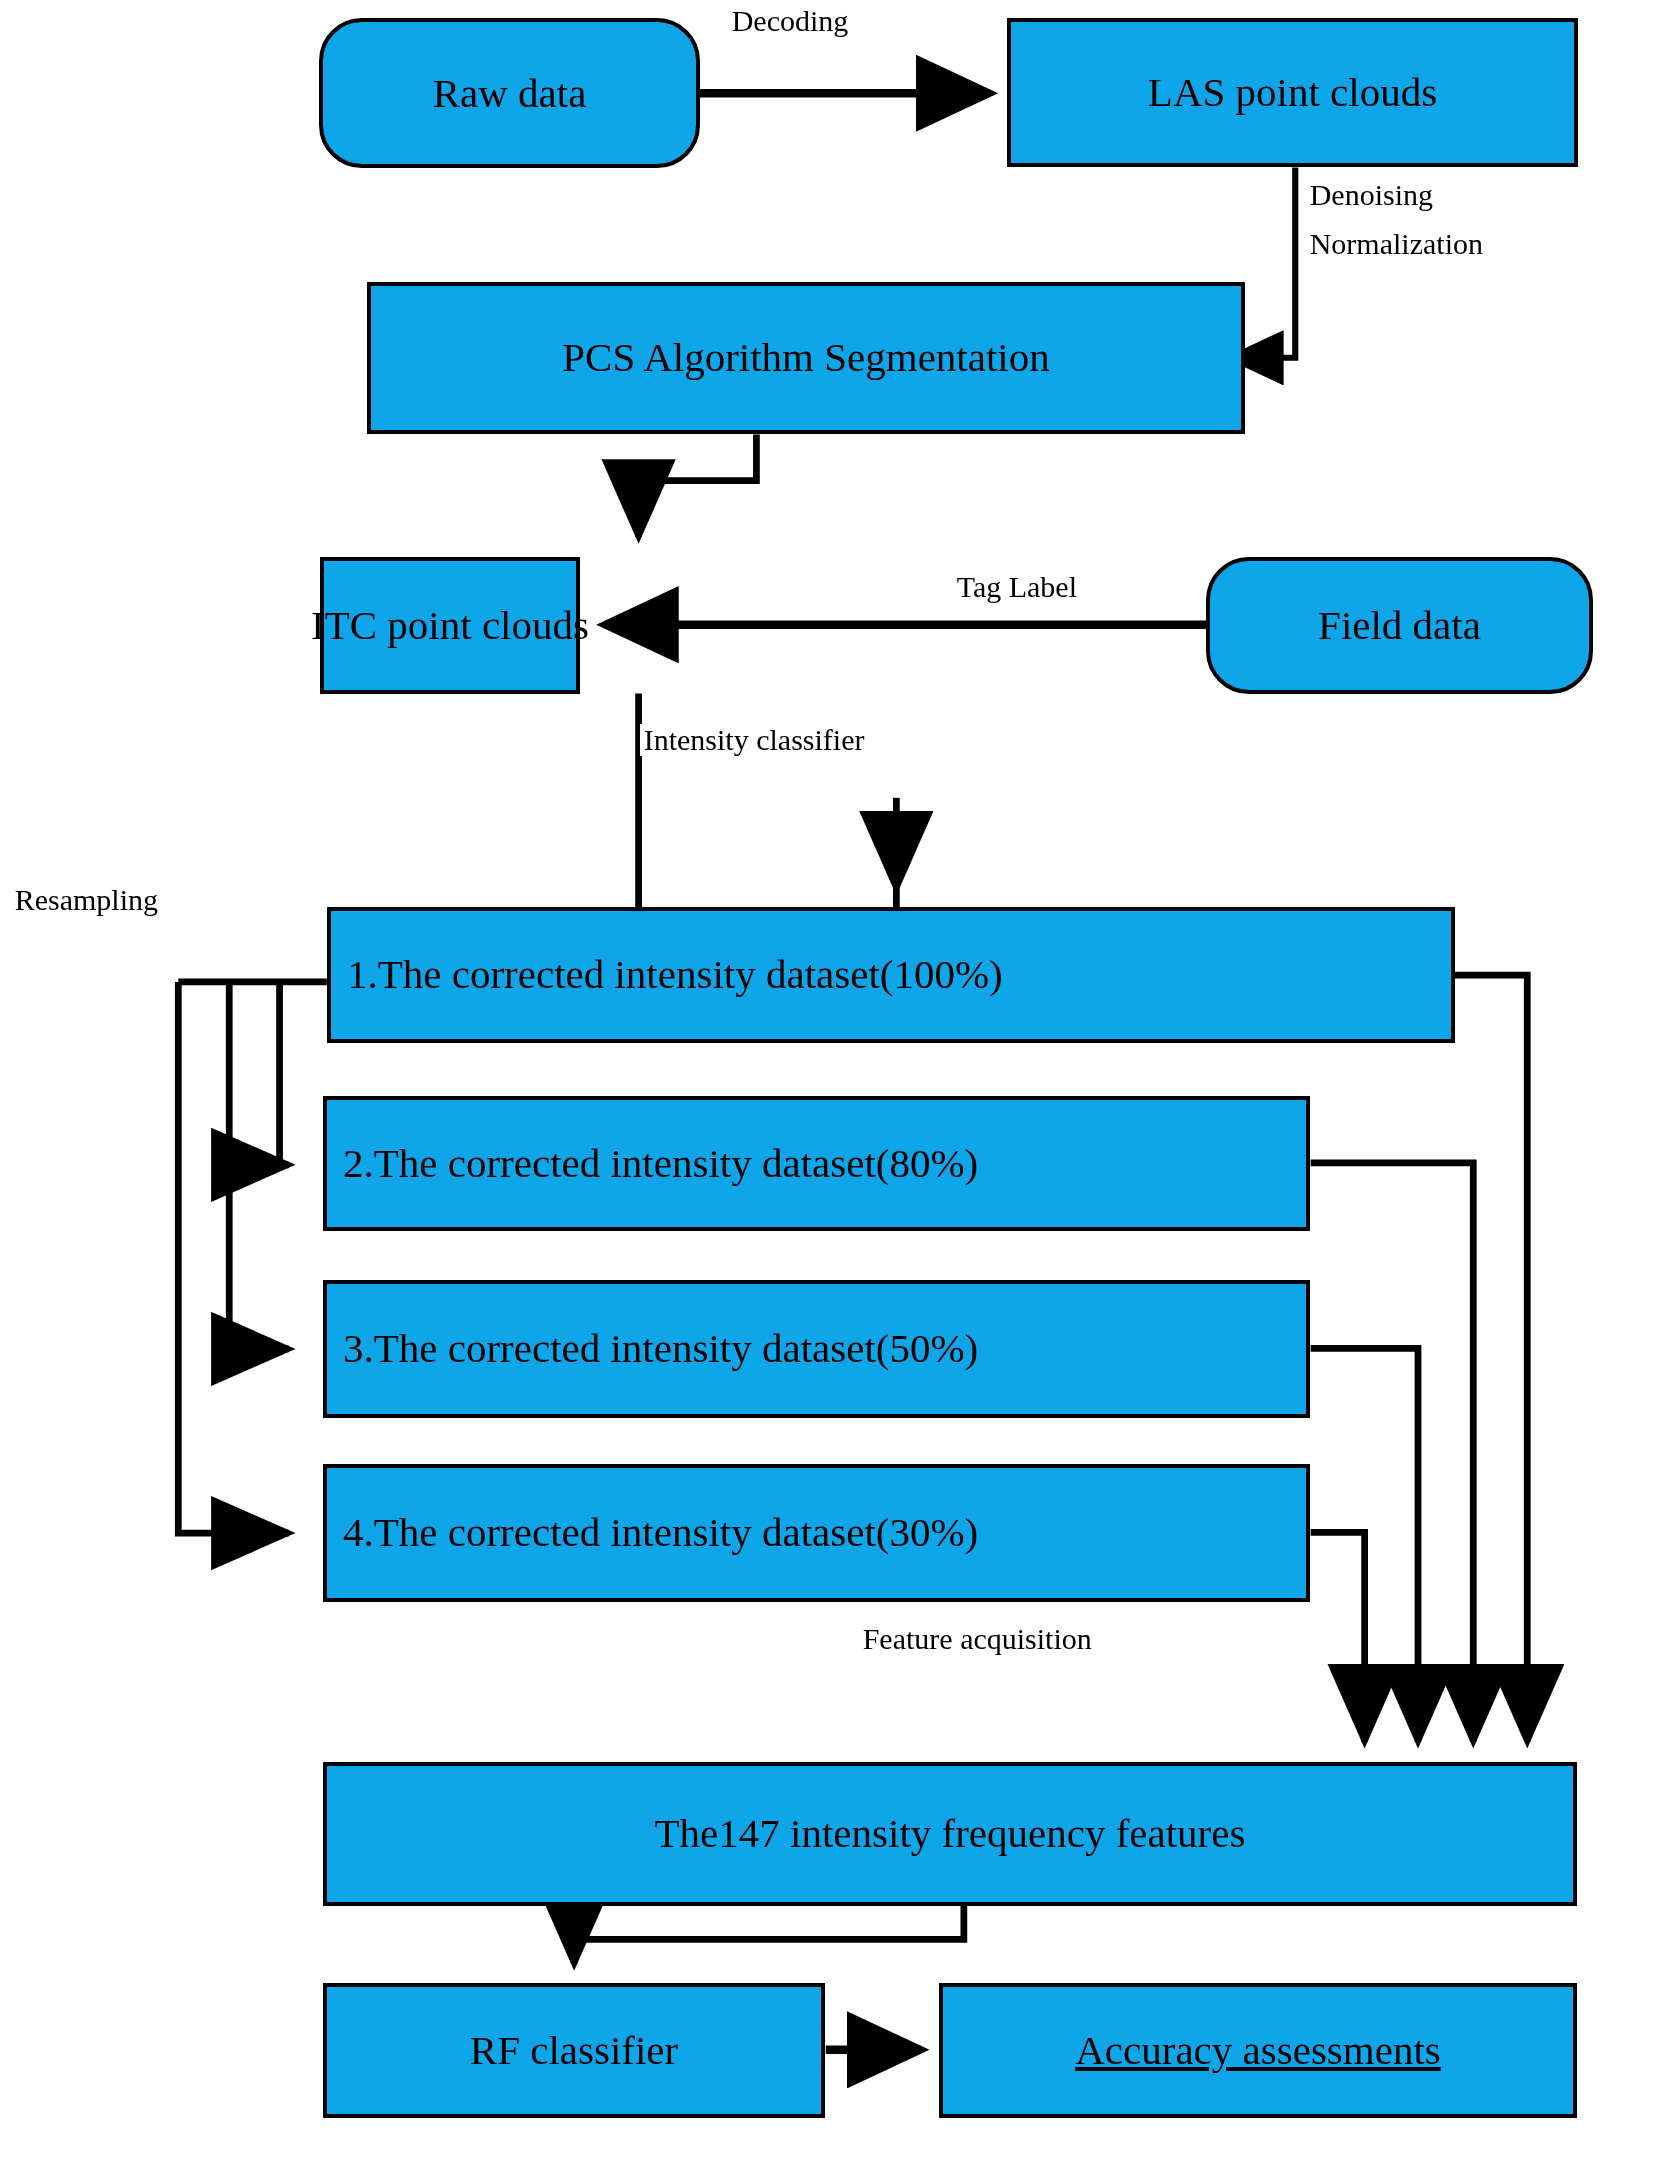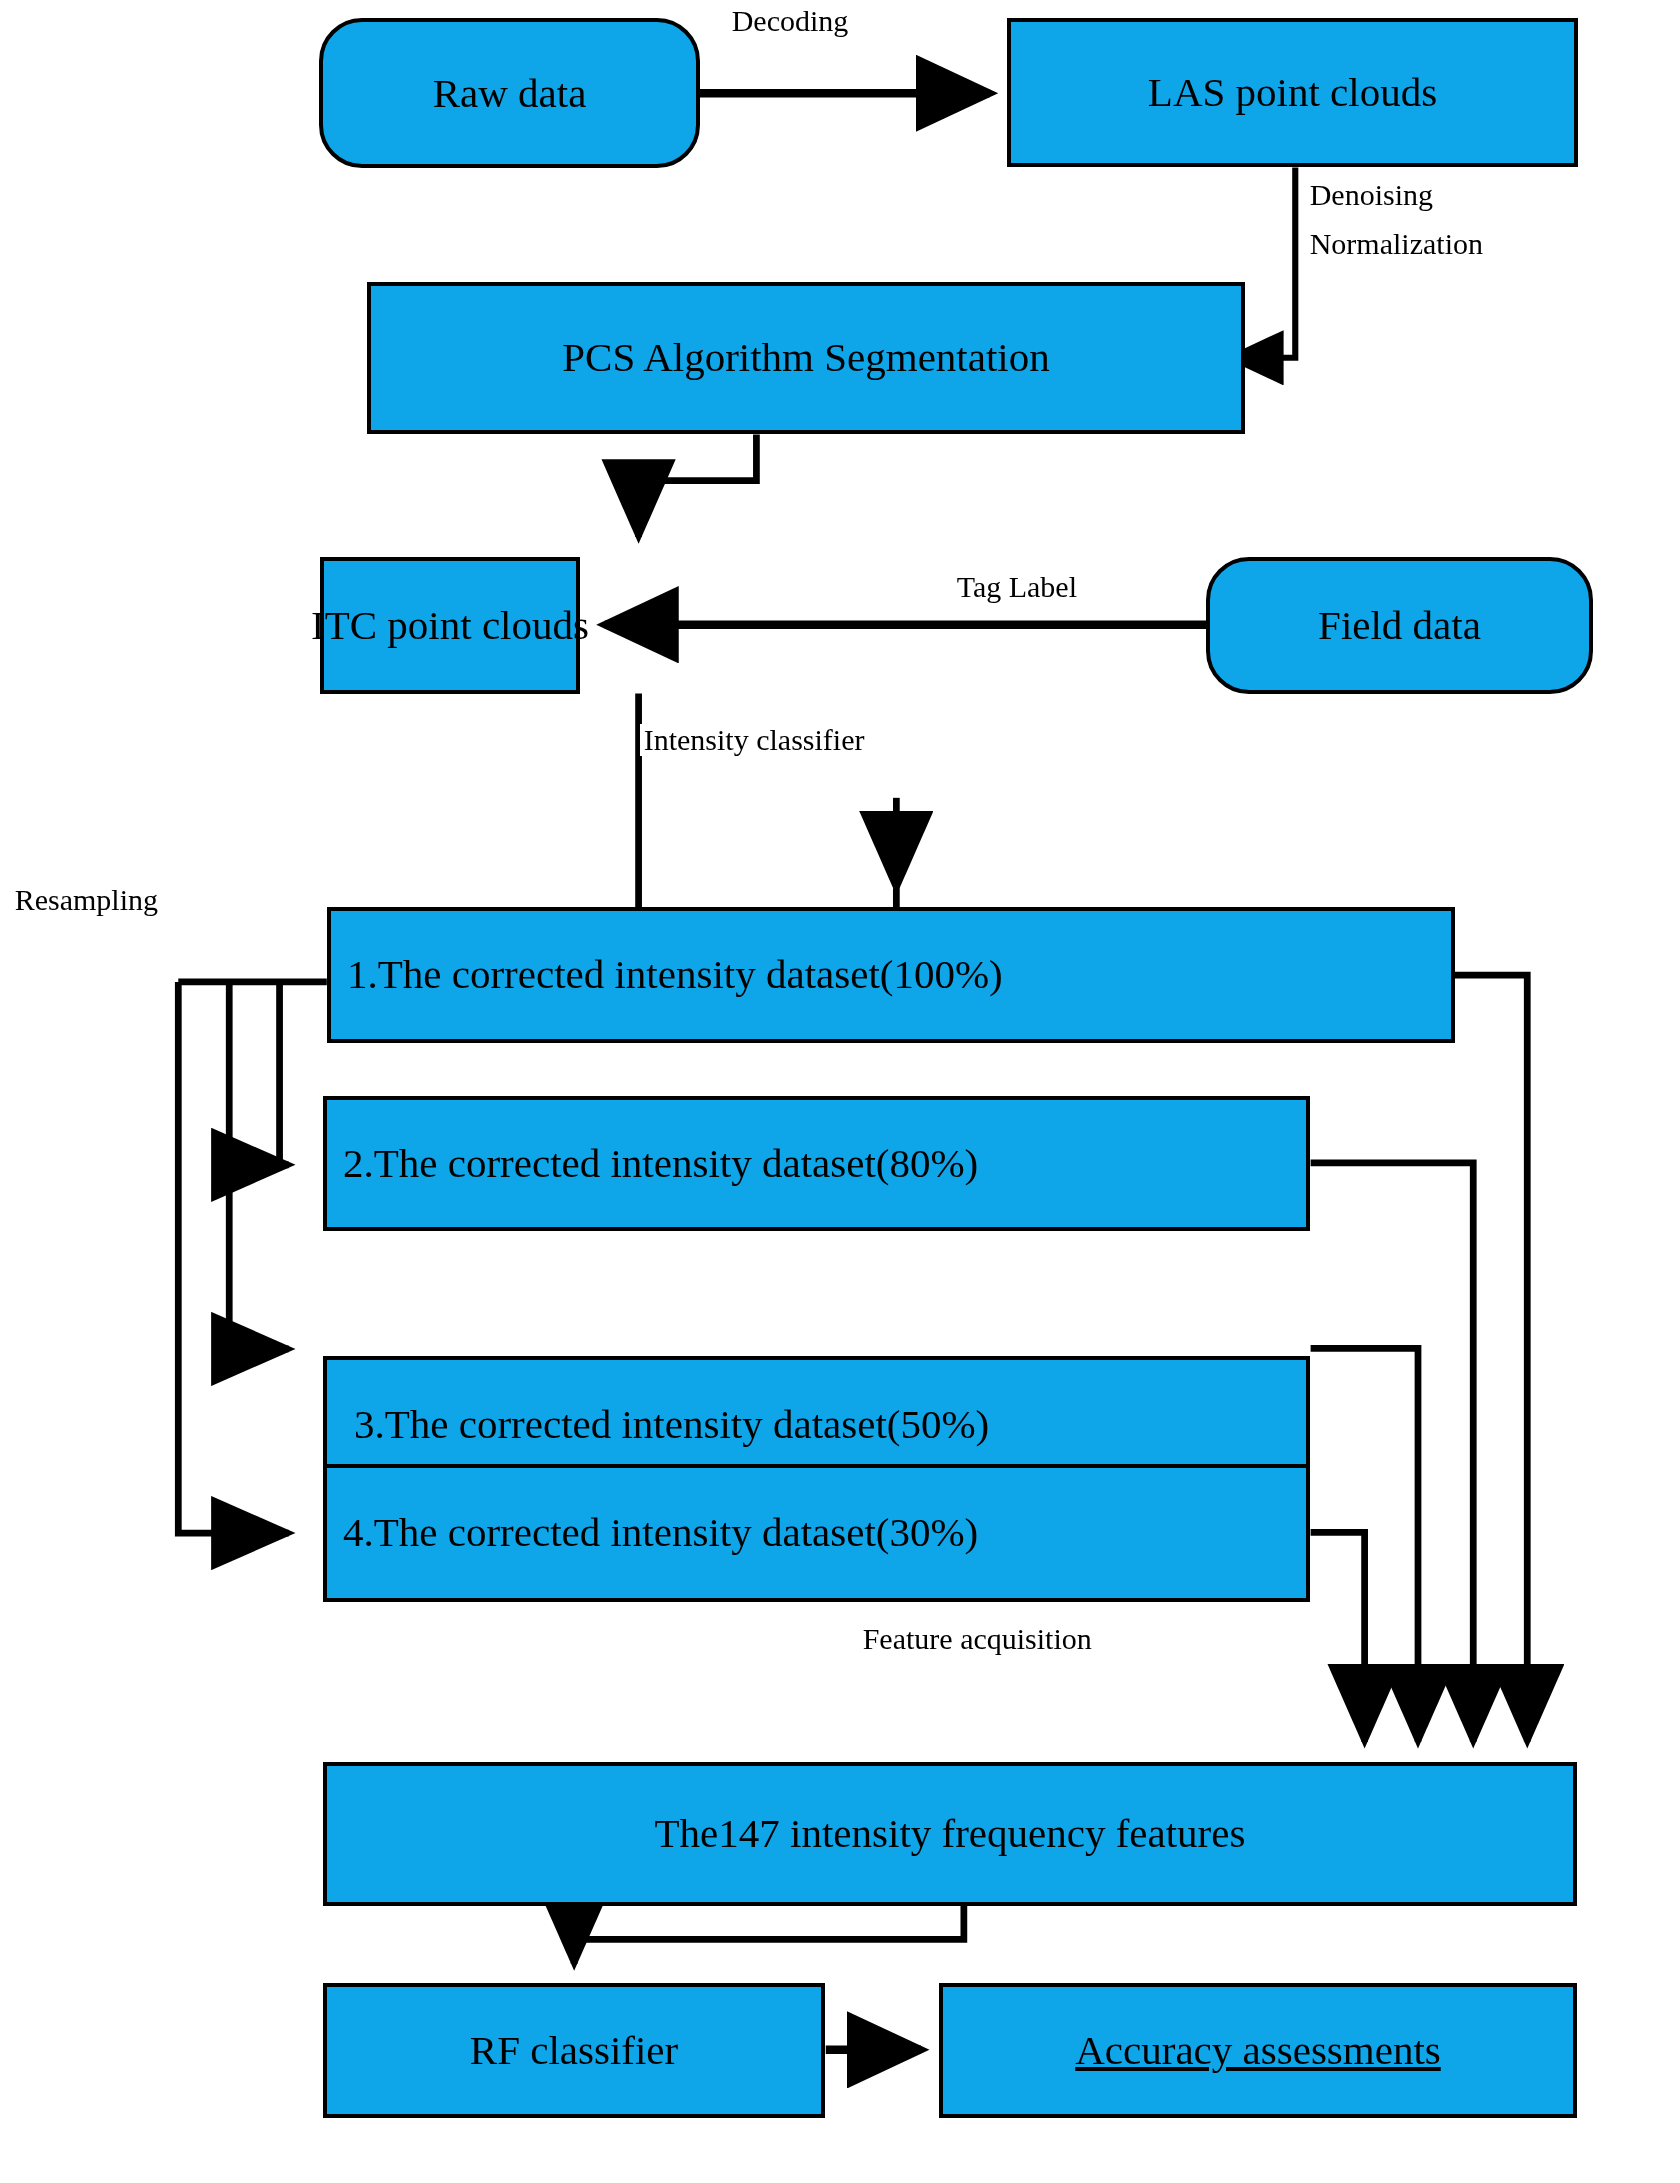--- a/index.html
+++ b/index.html
@@ -93,21 +93,21 @@
   </div>
 
   <div class="node left" style="left:327px;top:907px;width:1128px;height:136px;">
     <span class="txt">1.The corrected intensity dataset(100%)</span>
   </div>
 
   <div class="node left" style="left:323px;top:1096px;width:987px;height:135px;">
     <span class="txt">2.The corrected intensity dataset(80%)</span>
   </div>
 
-  <div class="node left" style="left:323px;top:1356px;width:987px;height:138px;padding-left:11px;">
+  <div class="node left" style="left:323px;top:1280px;width:987px;height:138px;">
     <span class="txt">3.The corrected intensity dataset(50%)</span>
   </div>
 
   <div class="node left" style="left:323px;top:1464px;width:987px;height:138px;">
     <span class="txt">4.The corrected intensity dataset(30%)</span>
   </div>
 
   <div class="node" style="left:323px;top:1762px;width:1254px;height:144px;">
     <span class="txt">The147 intensity frequency features</span>
   </div>

